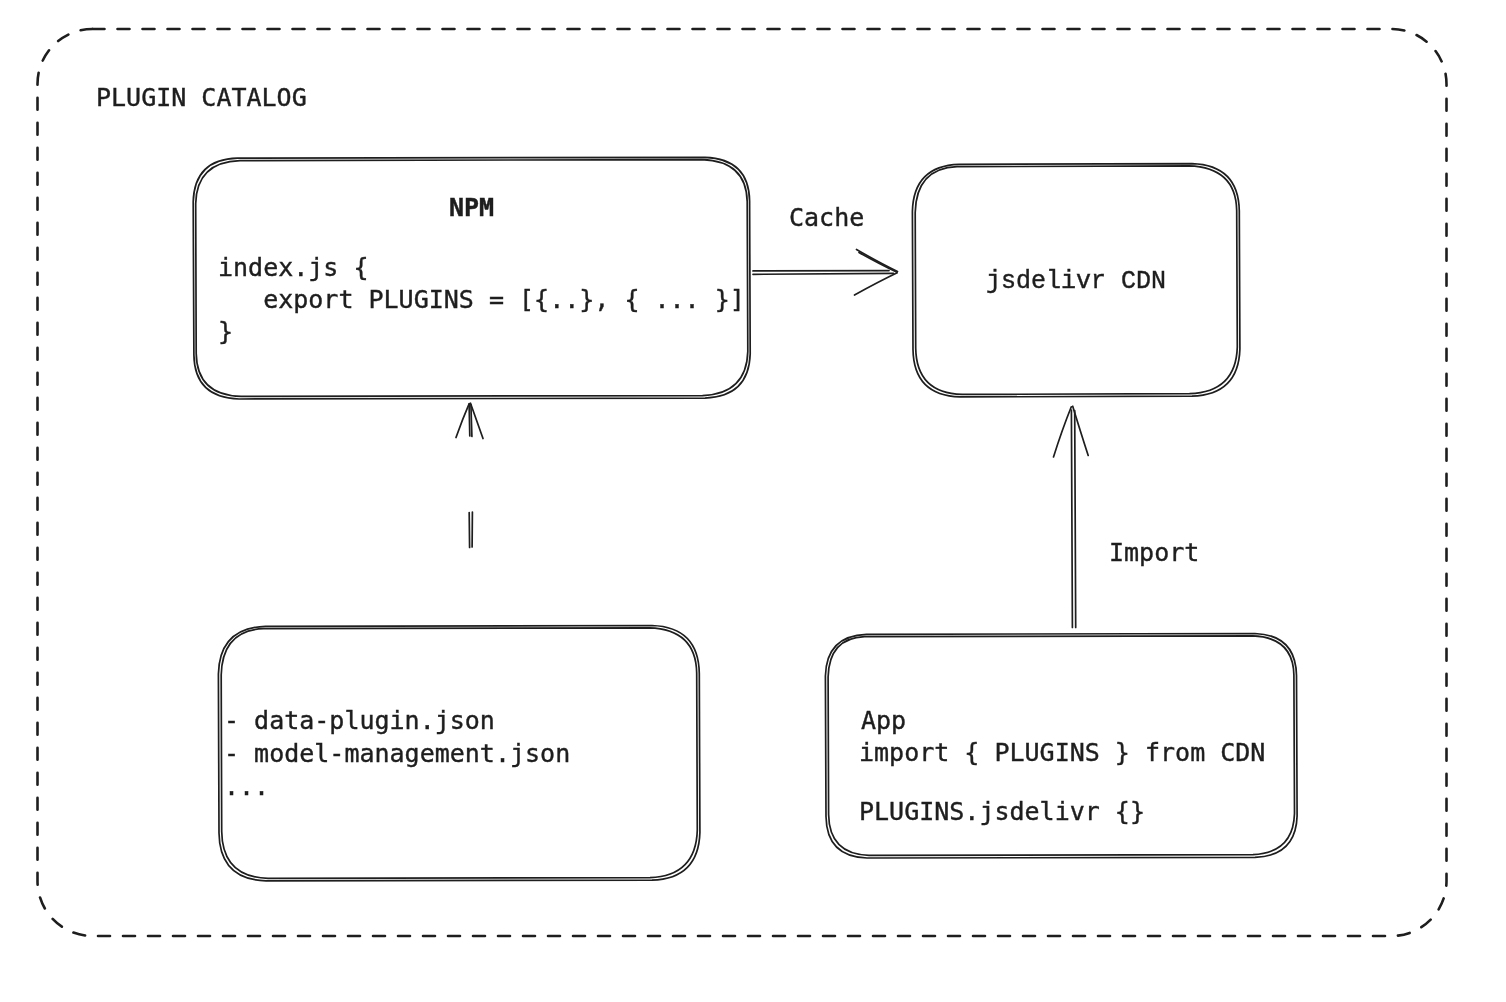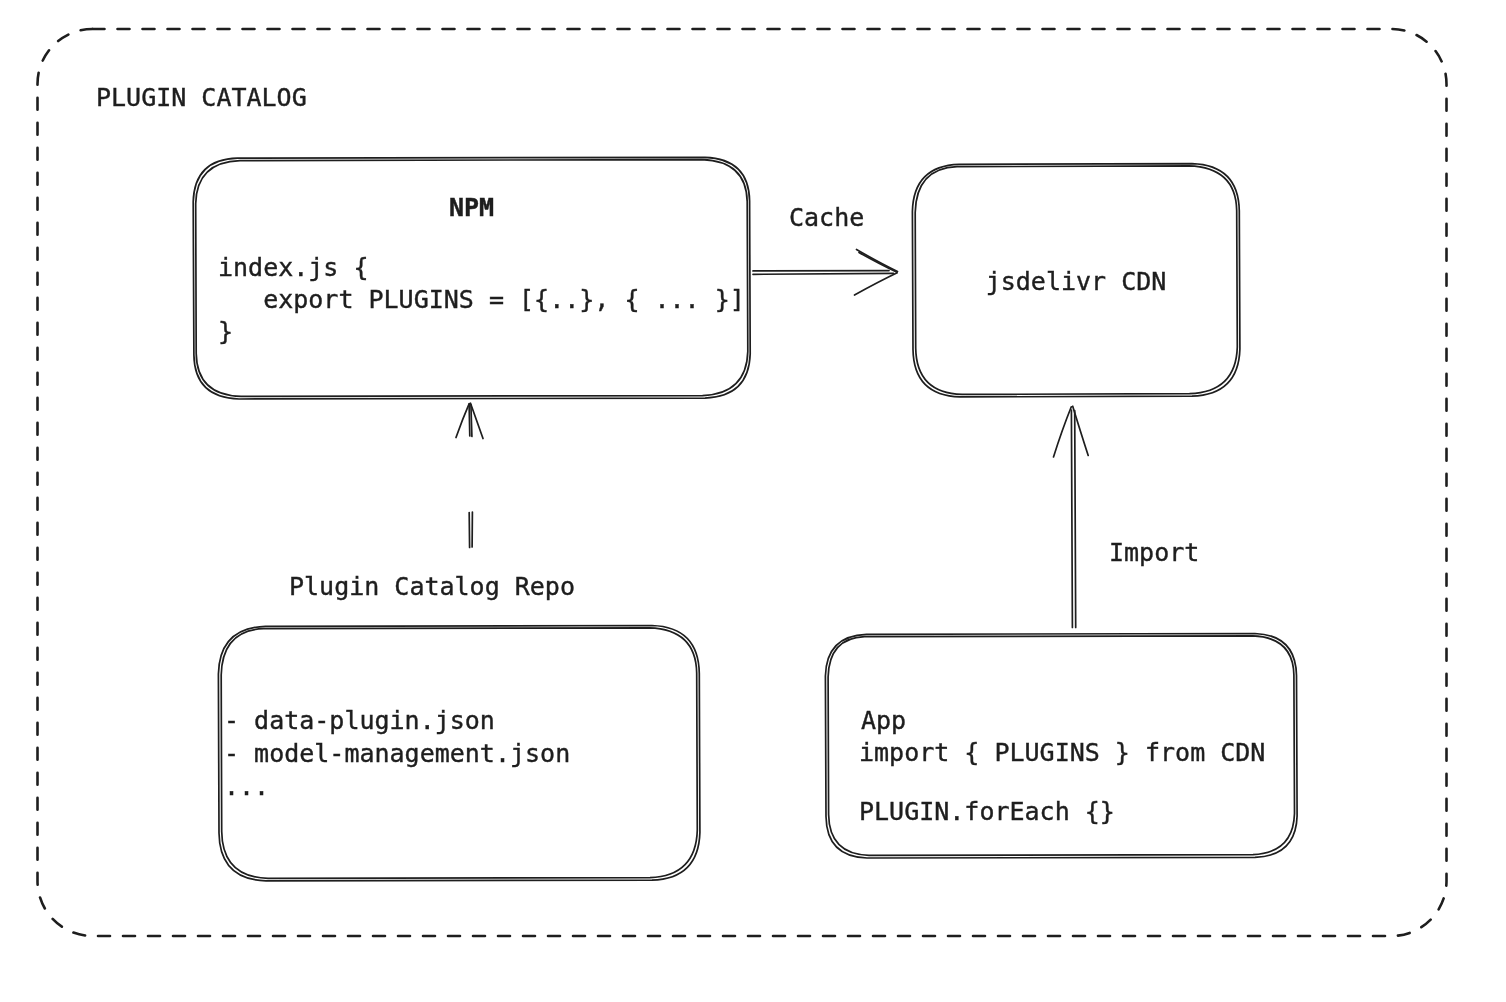--- a/index.html
+++ b/index.html
@@ -72,29 +72,28 @@
 
   <div class="t center" style="left:193px;top:192px;width:557px;font-weight:bold;">NPM</div>
 
   <div class="t" style="left:218px;top:252px;">index.js {
    export PLUGINS = [{..}, { ... }]
 }</div>
 
   <div class="t" style="left:789px;top:202px;">Cache</div>
 
 
-  <div class="t" style="left:289px;top:571px;">Plugin Catalog Repo</div>
 
   <div class="t" style="left:224px;top:704px;line-height:33px;">- data-plugin.json
 - model-management.json
 ...</div>
 
-  <div class="t center" style="left:912px;top:266px;width:328px;">jsdelivr CDN</div>
+  <div class="t center" style="left:912px;top:266px;width:328px;font-family:Liberation Mono, monospace;">jsdelivr CDN</div>
 
   <div class="t" style="left:1109px;top:517px;margin-top:20px;">Import</div>
 
   <div class="t" style="left:861px;top:681px;margin-top:24px;">App</div>
 
   <div class="t" style="left:859px;top:737px;">import { PLUGINS } from CDN</div>
 
-  <div class="t" style="left:859px;top:796px;">PLUGIN.forEach {}</div>
+  <div class="t" style="left:859px;top:796px;">PLUGINS.jsdelivr {}</div>
 
 </div>
 
 </body></html>

